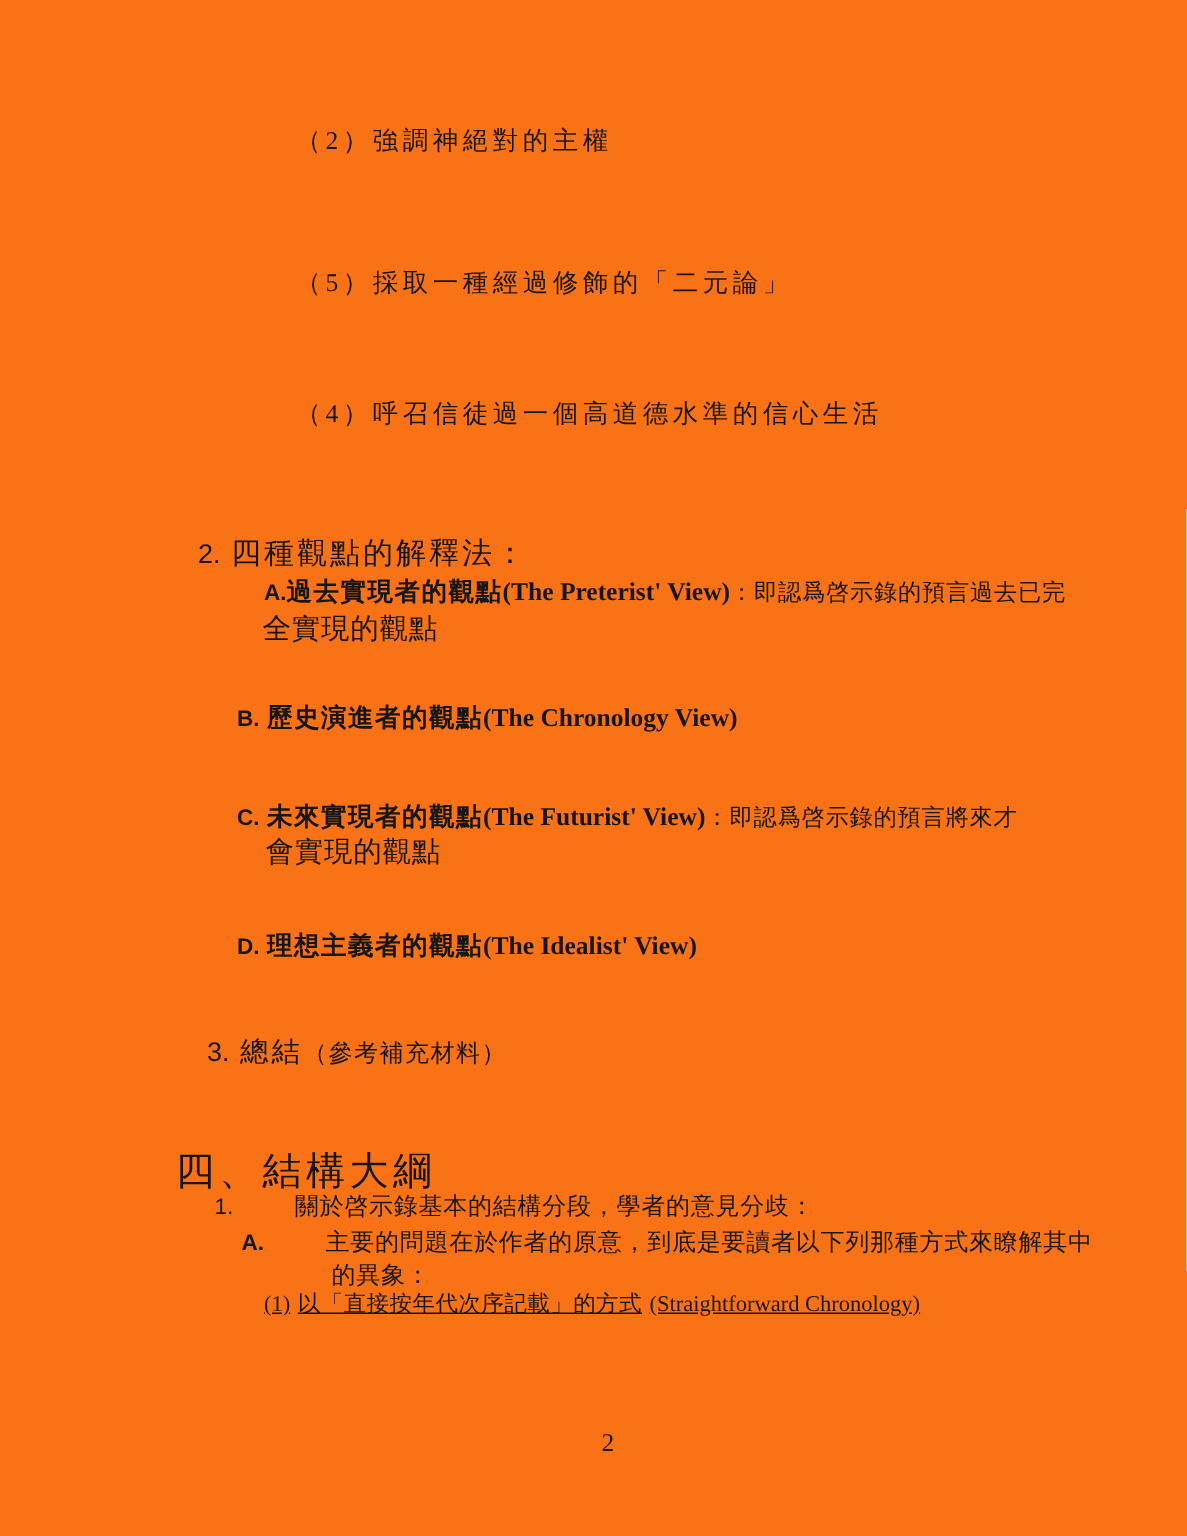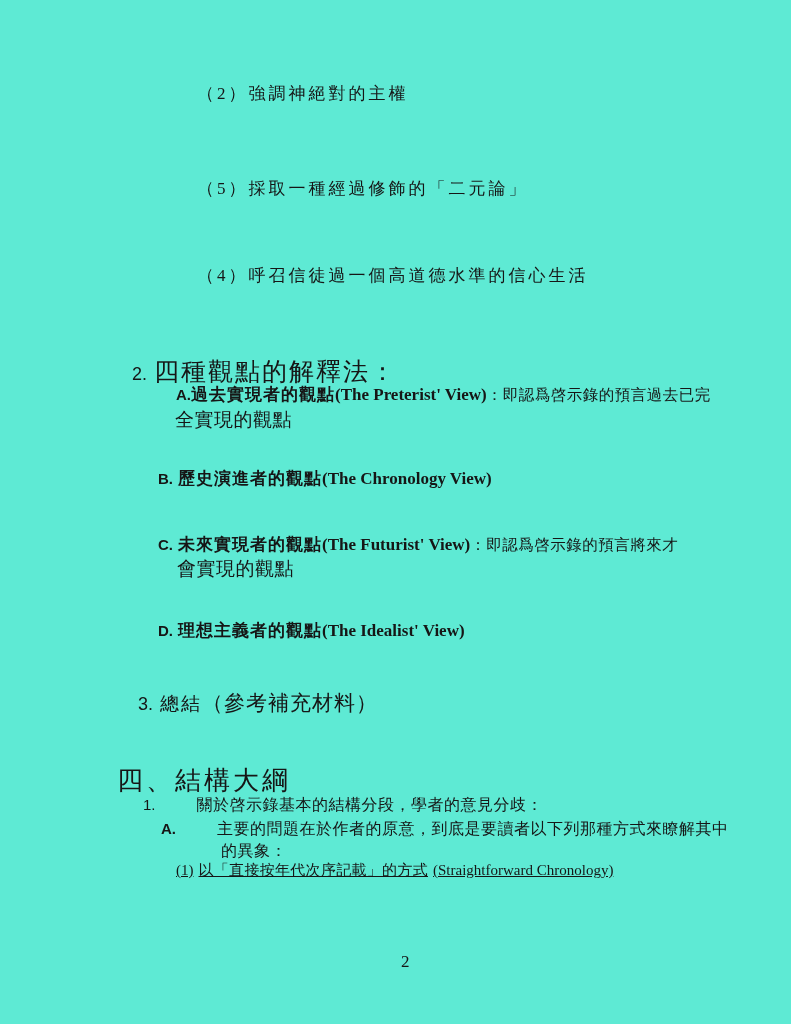--- a/index.html
+++ b/index.html
@@ -5,55 +5,55 @@
   html, body {
     margin: 0;
     padding: 0;
     background: #e8e8e8;
   }
   .page {
     position: relative;
     width: 791px;
     height: 1024px;
     margin: 0 auto;
-    background: #5eead4;
+    background: #f97316;
     color: #161616;
     overflow: hidden;
     font-family: "Liberation Serif", "DejaVu Serif", serif;
   }
   .ln {
     position: absolute;
     white-space: nowrap;
     line-height: 1.15;
   }
   
   .intro { font-size: 17px; letter-spacing: 3px; }
   
   .sec-num {
     font-family: "Liberation Sans", "DejaVu Sans", sans-serif;
     font-size: 18px;
     letter-spacing: 0;
     margin-right: 7px;
   }
-  .sec-head { font-size: 25px; letter-spacing: 2px; }
+  .sec-head { font-size: 20px; letter-spacing: 2px; }
   
   .item-marker {
     font-family: "Liberation Sans", "DejaVu Sans", sans-serif;
     font-weight: bold;
     font-size: 15px;
     letter-spacing: 0;
   }
   .gap5 { margin-right: 5px; }
   .name-zh { font-weight: bold; font-size: 17px; letter-spacing: 1px; }
   .name-en { font-weight: bold; font-size: 17px; letter-spacing: 0; }
   .desc { font-size: 15.5px; letter-spacing: 0.5px; }
   .wrapln { font-size: 19px; letter-spacing: 0.5px; }
   
   .sec3-title { font-size: 19px; letter-spacing: 2px; }
-  .sec3-note { font-size: 21px; letter-spacing: 1px; }
+  .sec3-note { font-size: 16px; letter-spacing: 1px; }
   
   .big-head { font-size: 26px; letter-spacing: 3px; }
   .p-num {
     font-family: "Liberation Sans", "DejaVu Sans", sans-serif;
     font-size: 15px;
     margin-right: 5px;
   }
   .p-num-bold {
     font-family: "Liberation Sans", "DejaVu Sans", sans-serif;
     font-weight: bold;

